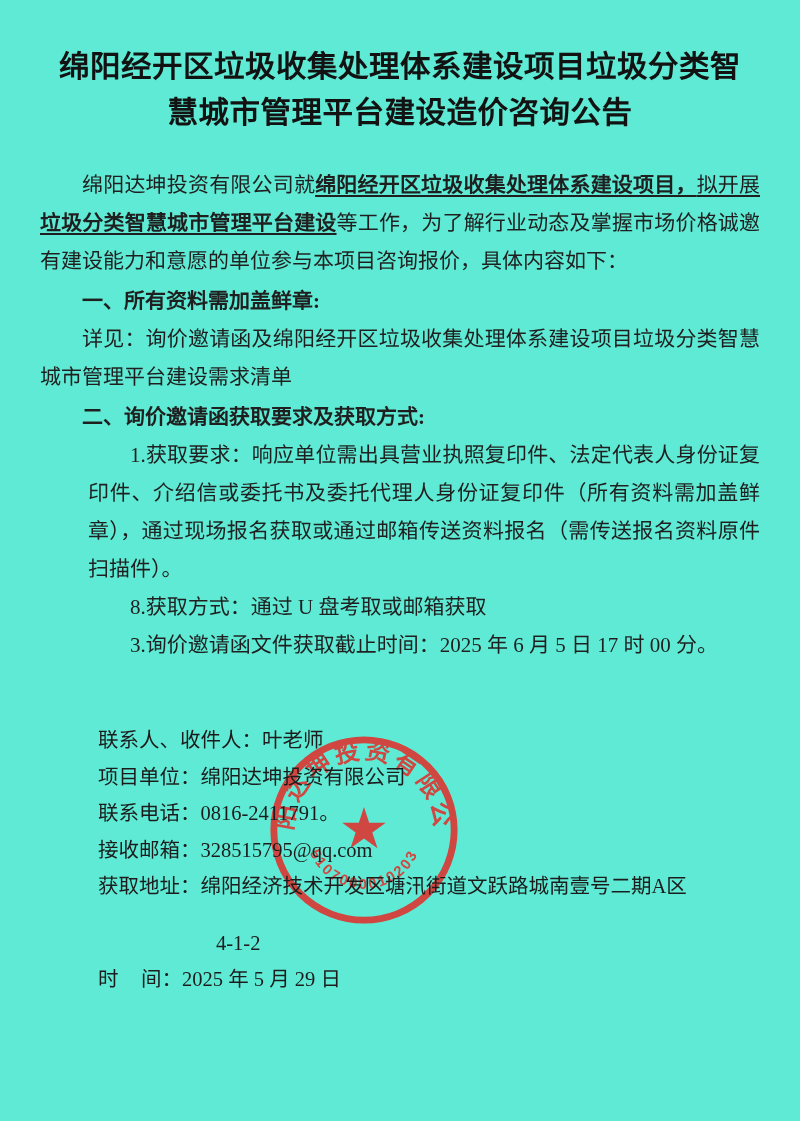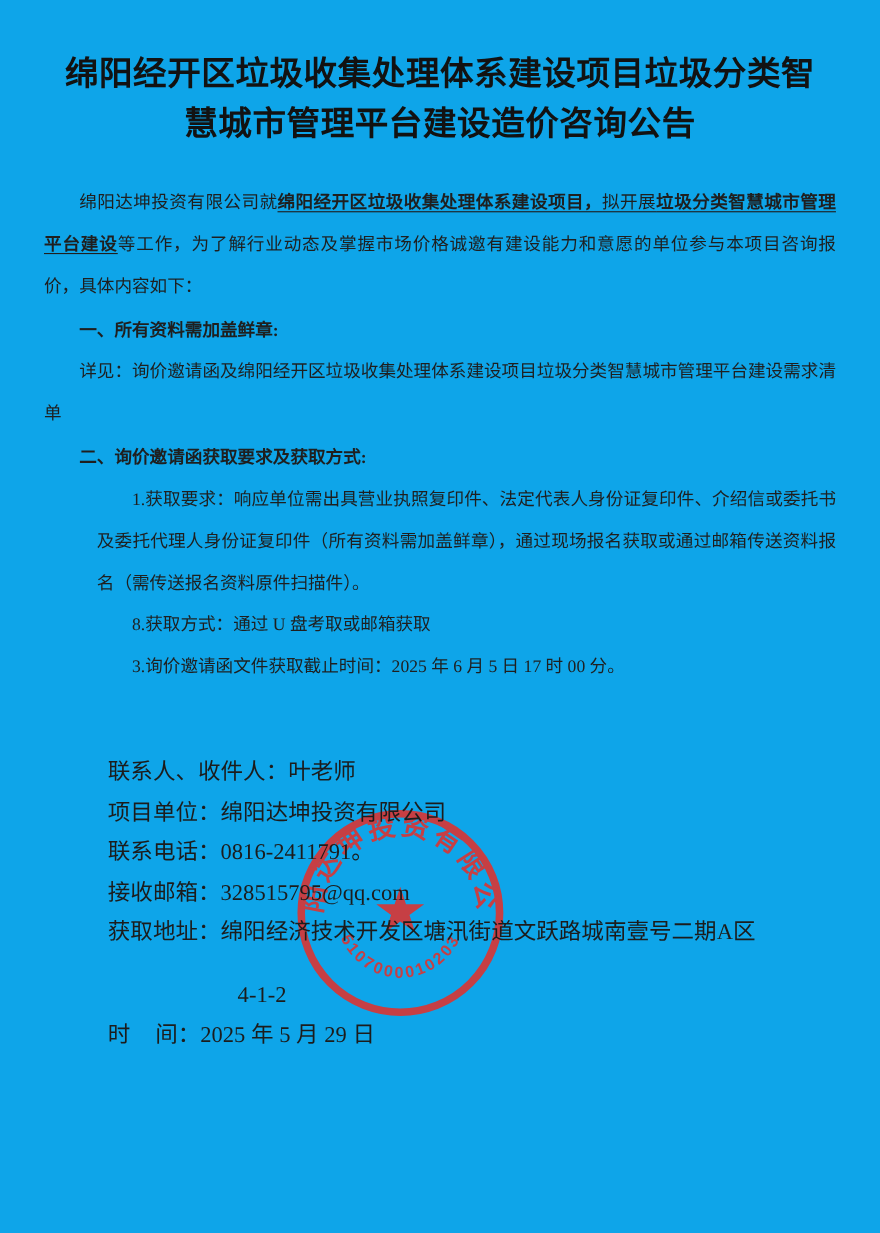--- a/index.html
+++ b/index.html
@@ -13,41 +13,41 @@
     background: #ffffff;
     font-family: "Liberation Serif", "DejaVu Serif", serif;
     color: #1c1c1c;
     overflow: hidden;
   }
 
   .page {
     position: relative;
     width: 800px;
     height: 1121px;
-    background: #0ea5e9;
+    background: #5eead4;
     box-sizing: border-box;
     padding: 44px 40px 0 40px;
   }
 
   
   .doc-title {
     text-align: center;
     font-weight: bold;
     font-size: 30.5px;
     line-height: 46px;
     letter-spacing: 0.5px;
     color: #121212;
     padding: 0 14px;
     margin: 0 0 8px 0;
   }
 
   
   .body-block {
     margin-top: 30px;
-    font-size: 16px;
+    font-size: 21px;
     line-height: 38px;
     color: #1f1f1f;
     text-align: justify;
     text-justify: inter-ideograph;
   }
 
   p {
     margin: 0;
   }
 

